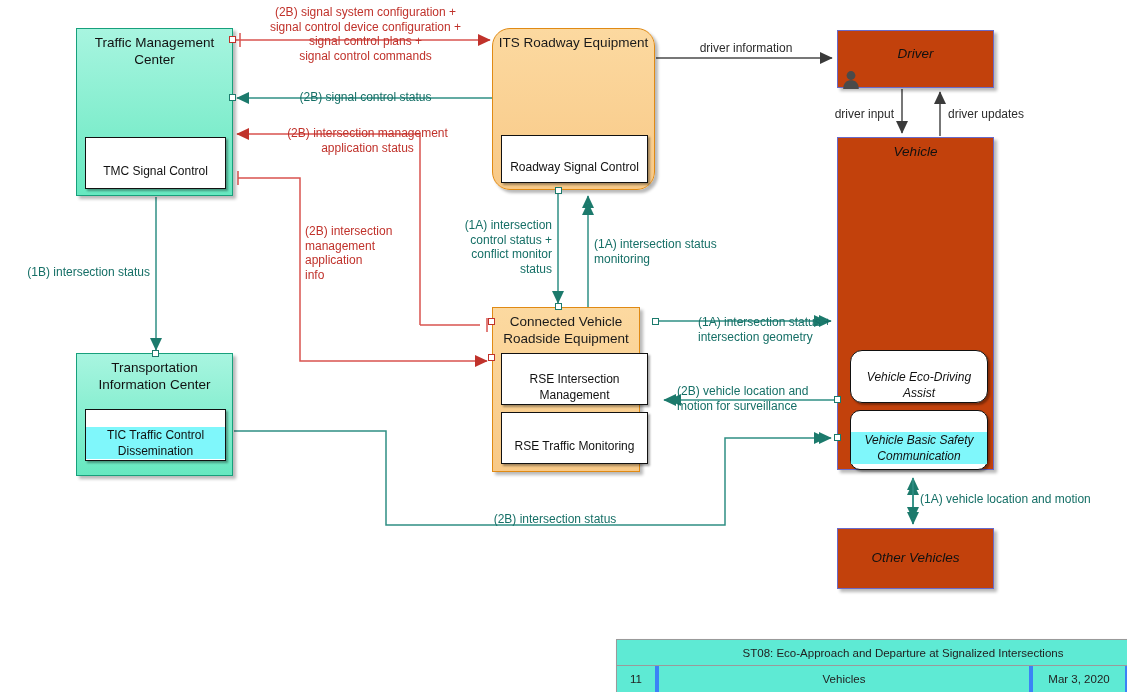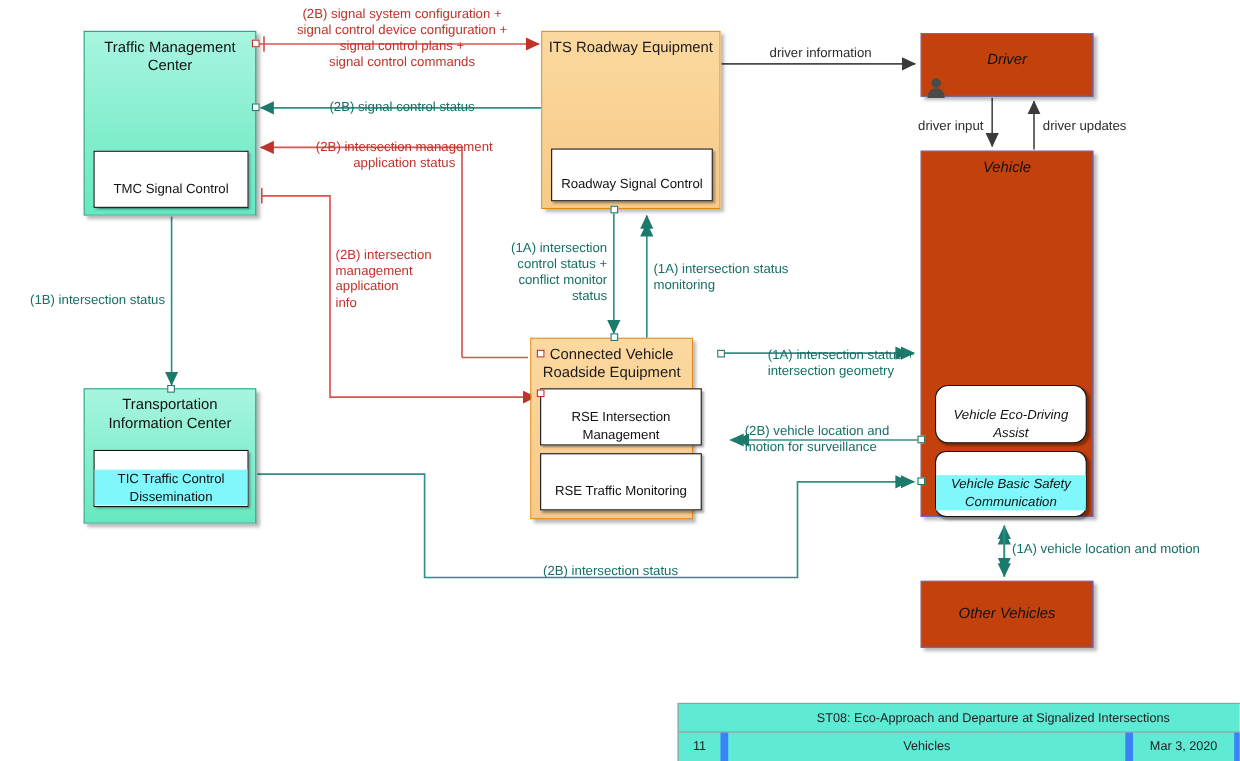--- a/index.html
+++ b/index.html
@@ -43,21 +43,21 @@
   .person{position:absolute;width:20px;height:20px;}
 
   
   #titleblock{position:absolute;left:616px;top:639px;width:574px;
               border:1px solid #9a9a9a;box-sizing:border-box;background:#5eead4;
               box-shadow:1px 1px 2px rgba(0,0,0,0.18);}
   #tb-row1{height:25px;display:flex;align-items:center;justify-content:center;
            border-bottom:1px solid #9a9a9a;font-size:11.5px;color:#222;}
   #tb-row2{height:26px;display:flex;font-size:11.5px;color:#222;}
   #tb-row2 > div{display:flex;align-items:center;justify-content:center;
-                 border-right:7px solid #3b82f6;}
+                 border-right:4px solid #3b82f6;}
   #tb-row2 > div:last-child{border-right:none;}
   .tb-num{width:38px;}
   .tb-view{flex:1;}
   .tb-date{width:92px;}
   .tb-nat{width:60px;}
 </style>
 </head>
 <body>
 
 <div id="canvas">
@@ -131,31 +131,31 @@
   <div class="box center" style="left:76px;top:353px;width:157px;height:123px;">
     <div class="boxtitle">Transportation
 Information Center</div>
     <div class="app hl" style="left:8px;top:55px;width:141px;height:52px;">
       <span>TIC Traffic Control
 Dissemination</span>
     </div>
   </div>
   <div class="port t" style="left:152px;top:350px;"></div>
 
-  <div class="box field" style="left:492px;top:28px;width:163px;height:162px;">
+  <div class="box field" style="left:492px;top:28px;width:163px;height:162px;border-radius:18px;">
     <div class="boxtitle fieldtitle">ITS Roadway
 Equipment</div>
     <div class="app" style="left:8px;top:106px;width:147px;height:48px;">
       <span>Roadway Signal
 Control</span>
     </div>
   </div>
   <div class="port t" style="left:555px;top:187px;"></div>
 
-  <div class="box field" style="left:482px;top:307px;width:148px;height:165px;">
+  <div class="box field" style="left:492px;top:307px;width:148px;height:165px;">
     <div class="boxtitle fieldtitle">Connected Vehicle
 Roadside Equipment</div>
     <div class="app" style="left:8px;top:45px;width:147px;height:52px;">
       <span>RSE Intersection
 Management</span>
     </div>
     <div class="app" style="left:8px;top:104px;width:147px;height:52px;">
       <span>RSE Traffic Monitoring</span>
     </div>
   </div>

